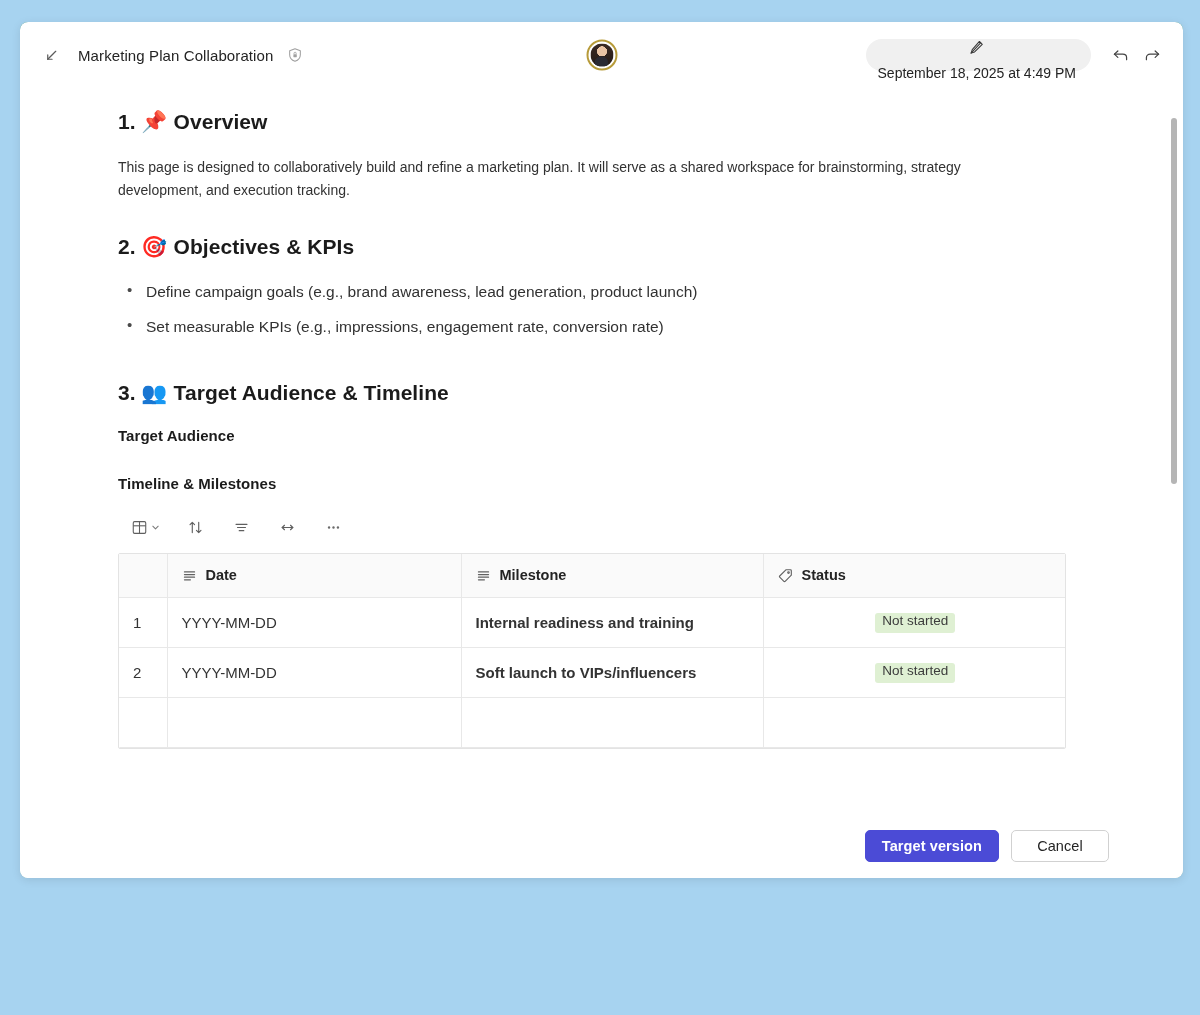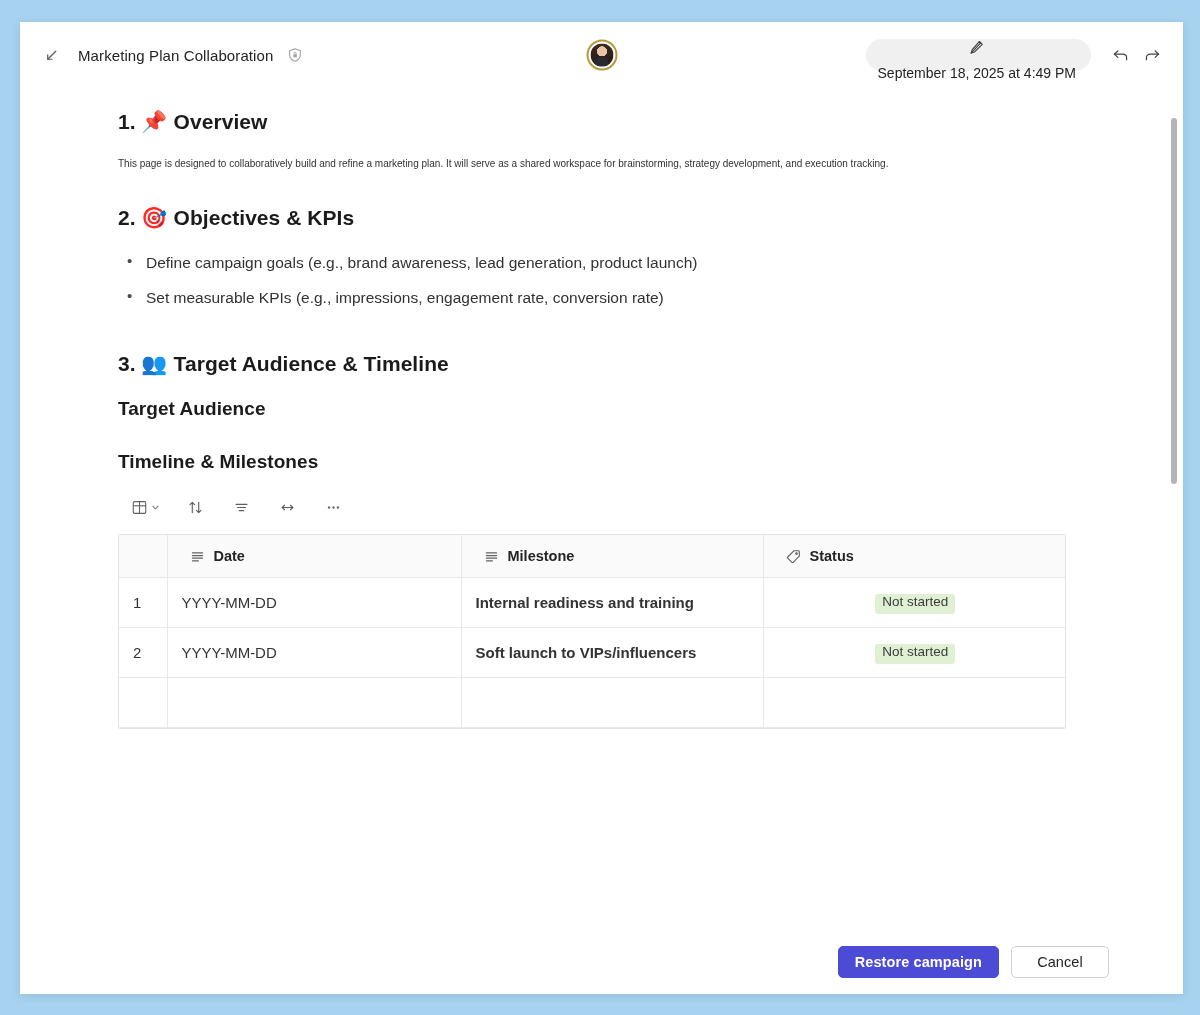--- a/index.html
+++ b/index.html
@@ -21,23 +21,23 @@
   .app-frame {
     position: absolute;
     left: 0; top: 0;
     width: 1200px; height: 1015px;
     background: #a7d3f0;
   }
 
   .dialog-panel {
     position: absolute;
     left: 20px; top: 22px;
-    width: 1163px; height: 972px;
+    width: 1163px; height: 856px;
     background: #0f766e;
-    border-radius: 0;
+    border-radius: 8px;
     box-shadow: 0 2px 10px rgba(0,0,0,0.10);
     overflow: hidden;
   }
 
   
   .dialog-header {
     position: relative;
     height: 66px;
     width: 100%;
     display: flex;
@@ -164,21 +164,21 @@
   h2.section-heading {
     font-size: 21px;
     font-weight: 600;
     color: #1b1b1b;
     margin-bottom: 22px;
     letter-spacing: 0.05px;
   }
   h2.section-heading .sec-num { font-weight: 600; }
 
   p.body-text {
-    font-size: 10px;
+    font-size: 14px;
     line-height: 1.62;
     color: #323232;
     max-width: 930px;
     margin-bottom: 34px;
   }
 
   ul.doc-list {
     list-style: none;
     margin: 0 0 34px 0;
     padding: 0;
@@ -193,21 +193,21 @@
   }
   ul.doc-list li::before {
     content: "•";
     position: absolute;
     left: 9px; top: -1px;
     color: #4a4a4a;
     font-size: 15px;
   }
 
   h3.sub-heading {
-    font-size: 19px;
+    font-size: 15px;
     font-weight: 600;
     color: #1b1b1b;
     margin-bottom: 21px;
     letter-spacing: 0.05px;
   }
 
   .spacer-md { height: 10px; }
 
   
   .table-toolbar {
@@ -250,21 +250,21 @@
     border-bottom: 1px solid #e8e8e8;
     text-align: left;
     vertical-align: middle;
   }
   table.doc-table th:last-child,
   table.doc-table td:last-child { border-right: none; text-align: center; }
 
   table.doc-table thead th {
     background: #fafafa;
     height: 43px;
-    padding: 0 22px;
+    padding: 0 14px;
     font-size: 14.5px;
     font-weight: 600;
     color: #242424;
   }
   .th-inner { display: flex; align-items: center; gap: 9px; }
   .col-icon { color: #616161; display: flex; flex-shrink: 0; }
 
   table.doc-table tbody td {
     height: 50px;
     padding: 0 14px;
@@ -578,18 +578,18 @@
       </div>
 
       <div class="table-fade"></div>
 
       <div class="scrollbar-track">
         <div class="scrollbar-thumb"></div>
       </div>
     </div>
 
     <div class="dialog-footer">
-      <button class="btn btn-primary">Restore campaign</button>
+      <button class="btn btn-primary">Target version</button>
       <button class="btn btn-secondary">Cancel</button>
     </div>
 
   </div>
 </div>
 
 </body></html>

